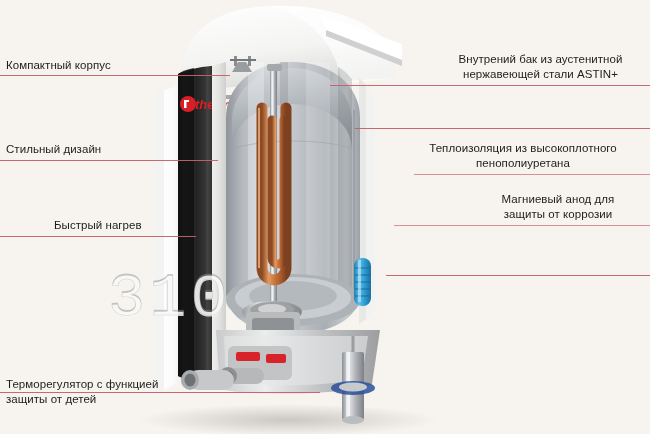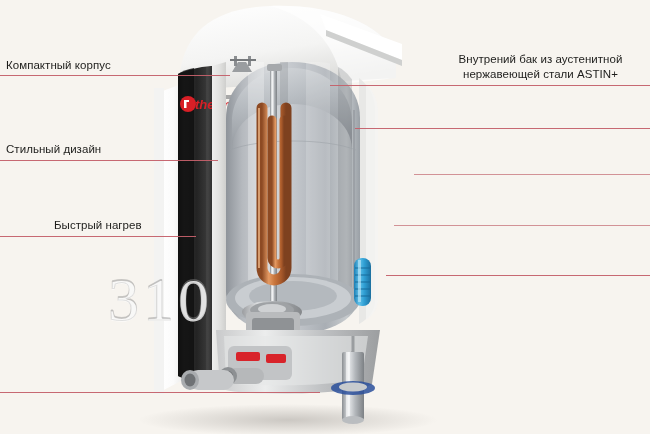--- a/index.html
+++ b/index.html
@@ -50,21 +50,21 @@
     top: 0px;
     width: 330px;
     height: 434px;
   }
 
   
   .watermark {
     position: absolute;
     left: 108px;
     top: 268px;
-    font-family: Liberation Serif, serif;
+    font-family: Liberation Mono, monospace;
     font-size: 62px;
     line-height: 62px;
     letter-spacing: 4px;
     color: rgba(255,255,255,0.0);
     text-shadow:
       0 1px 0 rgba(255,255,255,.85),
       0 -1px 0 rgba(120,120,120,.30);
     -webkit-text-stroke: 1px rgba(165,165,165,.35);
     pointer-events: none;
     user-select: none;
@@ -279,21 +279,27 @@
   <div class="leader soft" style="left:414px; top:174px; width:236px;"></div>
   <div class="leader soft" style="left:394px; top:225px; width:256px;"></div>
   <div class="leader" style="left:386px; top:275px; width:264px;"></div>
 
   <div class="callout left" style="left:6px; top:58px;">Компактный корпус</div>
 
   <div class="callout left" style="left:6px; top:142px;">Стильный дизайн</div>
 
   <div class="callout left" style="left:6px; top:218px;padding-left:48px;">Быстрый нагрев</div>
 
+  <div class="callout left" style="left:6px; top:377px;">Терморегулятор с функцией
+защиты от детей</div>
 
   <div class="callout right" style="right:2px; top:52px; width:215px;">Внутрений бак из аустенитной
 нержавеющей стали ASTIN+</div>
 
 
-
+  <div class="callout right" style="right:2px; top:141px; width:250px;">Теплоизоляция из высокоплотного
+пенополиуретана</div>
+
+  <div class="callout right" style="right:2px; top:192px; width:180px;">Магниевый анод для
+защиты от коррозии</div>
 
 
 </div>
 
 </body></html>

